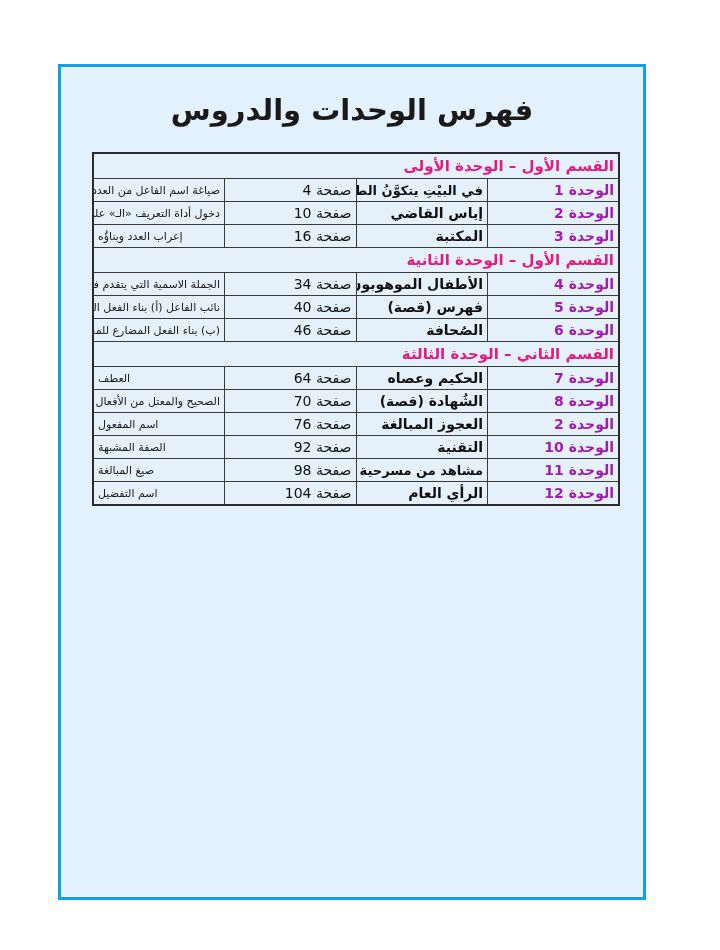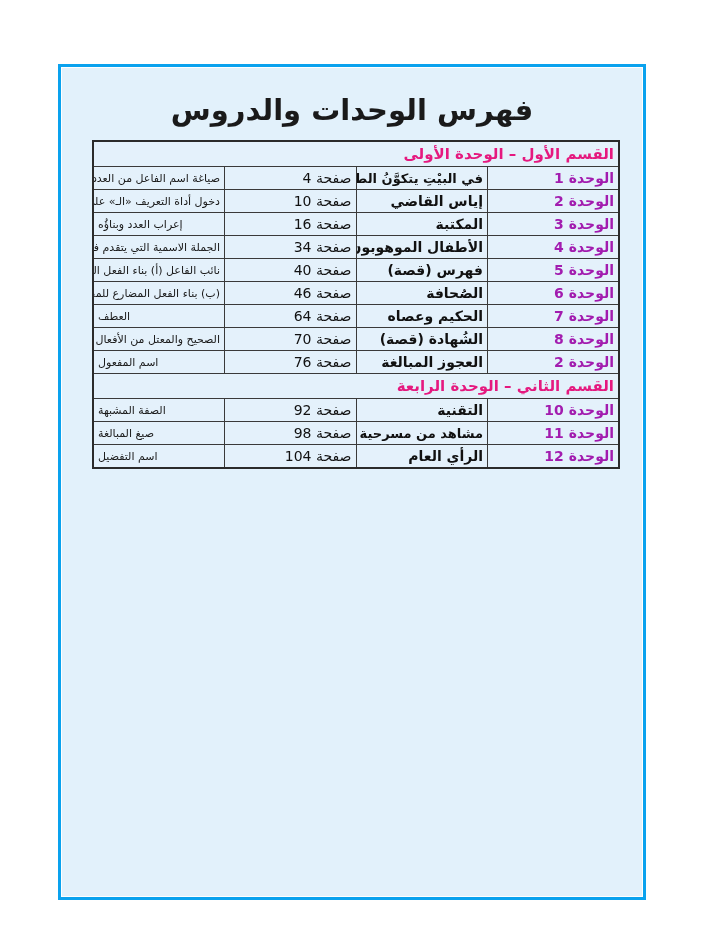--- a/index.html
+++ b/index.html
@@ -58,21 +58,21 @@
     letter-spacing: 0px;
     direction: rtl;
     font-family: "DejaVu Sans", "Liberation Sans", sans-serif;
   }
 
   
   .toc-wrap {
     position: absolute;
     left: 22px;
     right: 22px;
-    top: 72px;
+    top: 84px;
     padding-left: 8px;
   }
 
   table.toc {
     width: 100%;
     border-collapse: collapse;
     direction: rtl;
     table-layout: fixed;
     background: #e2f1fb;
     border: 2px solid #2b2b2b;
@@ -181,20 +181,23 @@
                 </td>
               </tr>
               <tr>
                 <td class="col-unit">الوحدة 3</td>
                 <td class="col-lesson">المكتبة</td>
                 <td class="col-page">صفحة 16</td>
                 <td class="col-note">
                   <span>إعراب العدد وبناؤُه</span>
                 </td>
               </tr>
+              <tr class="section-row">
+                <td class="section-title" colspan="4">القسم الأول – الوحدة الثانية</td>
+              </tr>
               <tr>
                 <td class="col-unit">الوحدة 4</td>
                 <td class="col-lesson">الأطفال الموهوبون</td>
                 <td class="col-page">صفحة 34</td>
                 <td class="col-note">
                   <span>الجملة الاسمية التي يتقدم فيها الخبر على المبتدأ</span>
                 </td>
               </tr>
               <tr>
                 <td class="col-unit">الوحدة 5</td>
@@ -205,20 +208,23 @@
                 </td>
               </tr>
               <tr>
                 <td class="col-unit">الوحدة 6</td>
                 <td class="col-lesson">الصُحافة</td>
                 <td class="col-page">صفحة 46</td>
                 <td class="col-note">
                   <span>(ب) بناء الفعل المضارع للمجهول</span>
                 </td>
               </tr>
+              <tr class="section-row">
+                <td class="section-title" colspan="4">القسم الثاني – الوحدة الثالثة</td>
+              </tr>
               <tr>
                 <td class="col-unit">الوحدة 7</td>
                 <td class="col-lesson">الحكيم وعصاه</td>
                 <td class="col-page">صفحة 64</td>
                 <td class="col-note">
                   <span>العطف</span>
                 </td>
               </tr>
               <tr>
                 <td class="col-unit">الوحدة 8</td>
@@ -229,23 +235,20 @@
                 </td>
               </tr>
               <tr>
                 <td class="col-unit">الوحدة 2</td>
                 <td class="col-lesson">العجوز المبالغة</td>
                 <td class="col-page">صفحة 76</td>
                 <td class="col-note">
                   <span>اسم المفعول</span>
                 </td>
               </tr>
-              <tr class="section-row">
-                <td class="section-title" colspan="4">القسم الثاني – الوحدة الرابعة</td>
-              </tr>
               <tr>
                 <td class="col-unit">الوحدة 10</td>
                 <td class="col-lesson">التقنية</td>
                 <td class="col-page">صفحة 92</td>
                 <td class="col-note">
                   <span>الصفة المشبهة</span>
                 </td>
               </tr>
               <tr>
                 <td class="col-unit">الوحدة 11</td>

